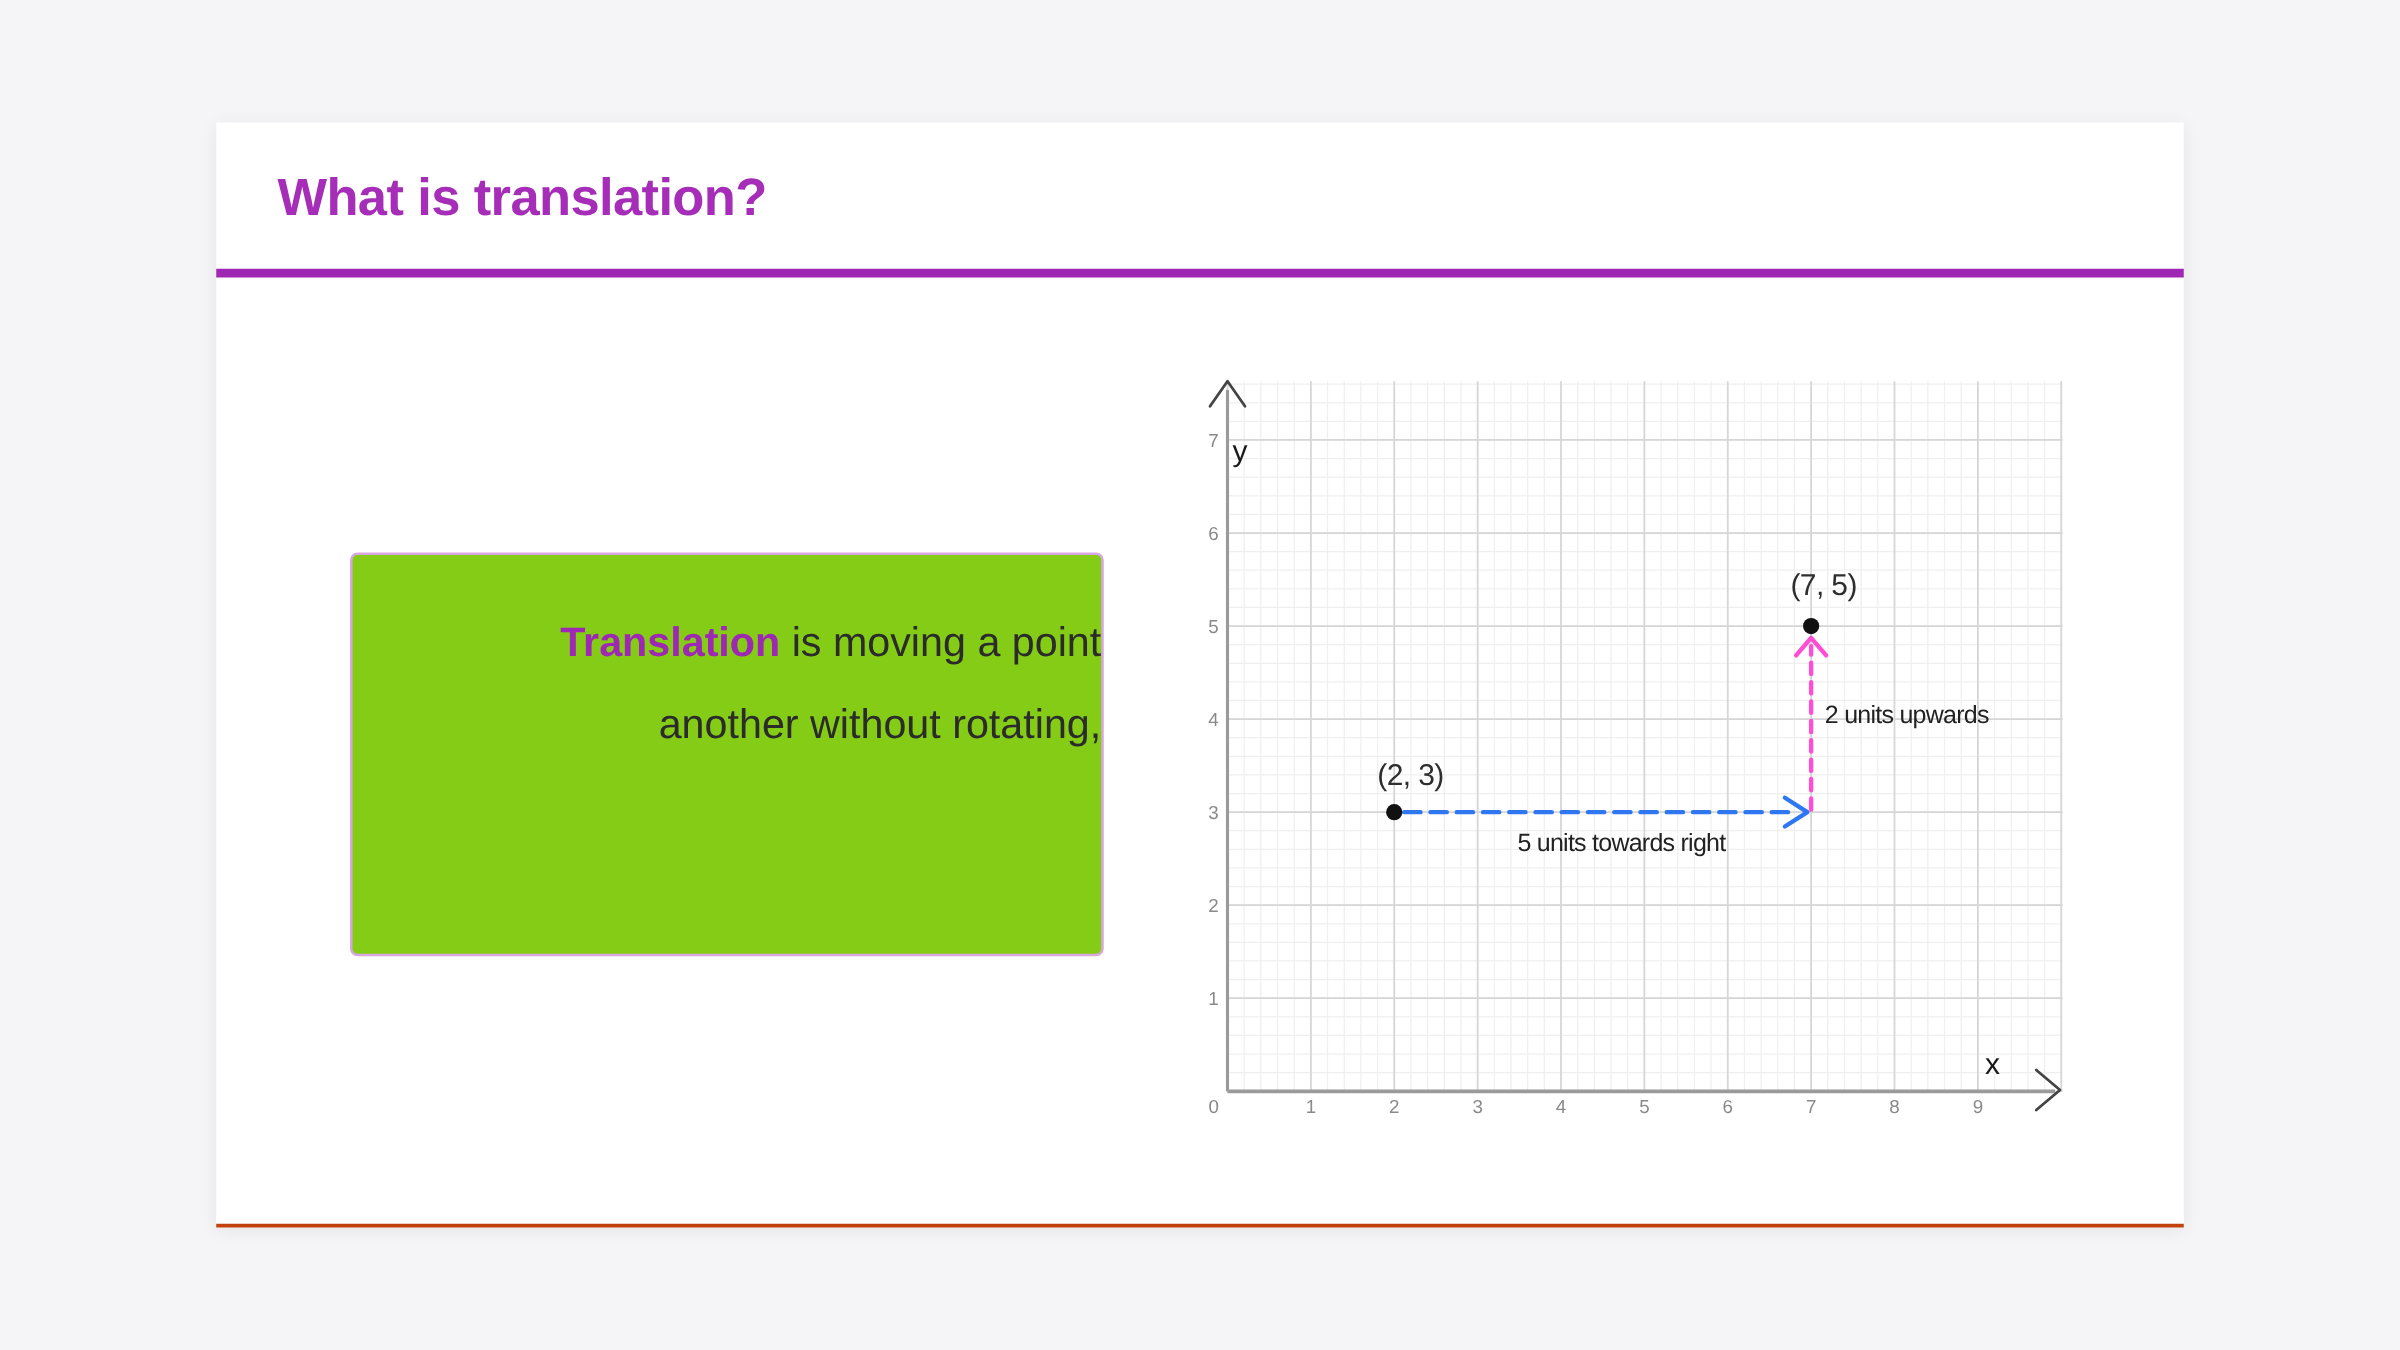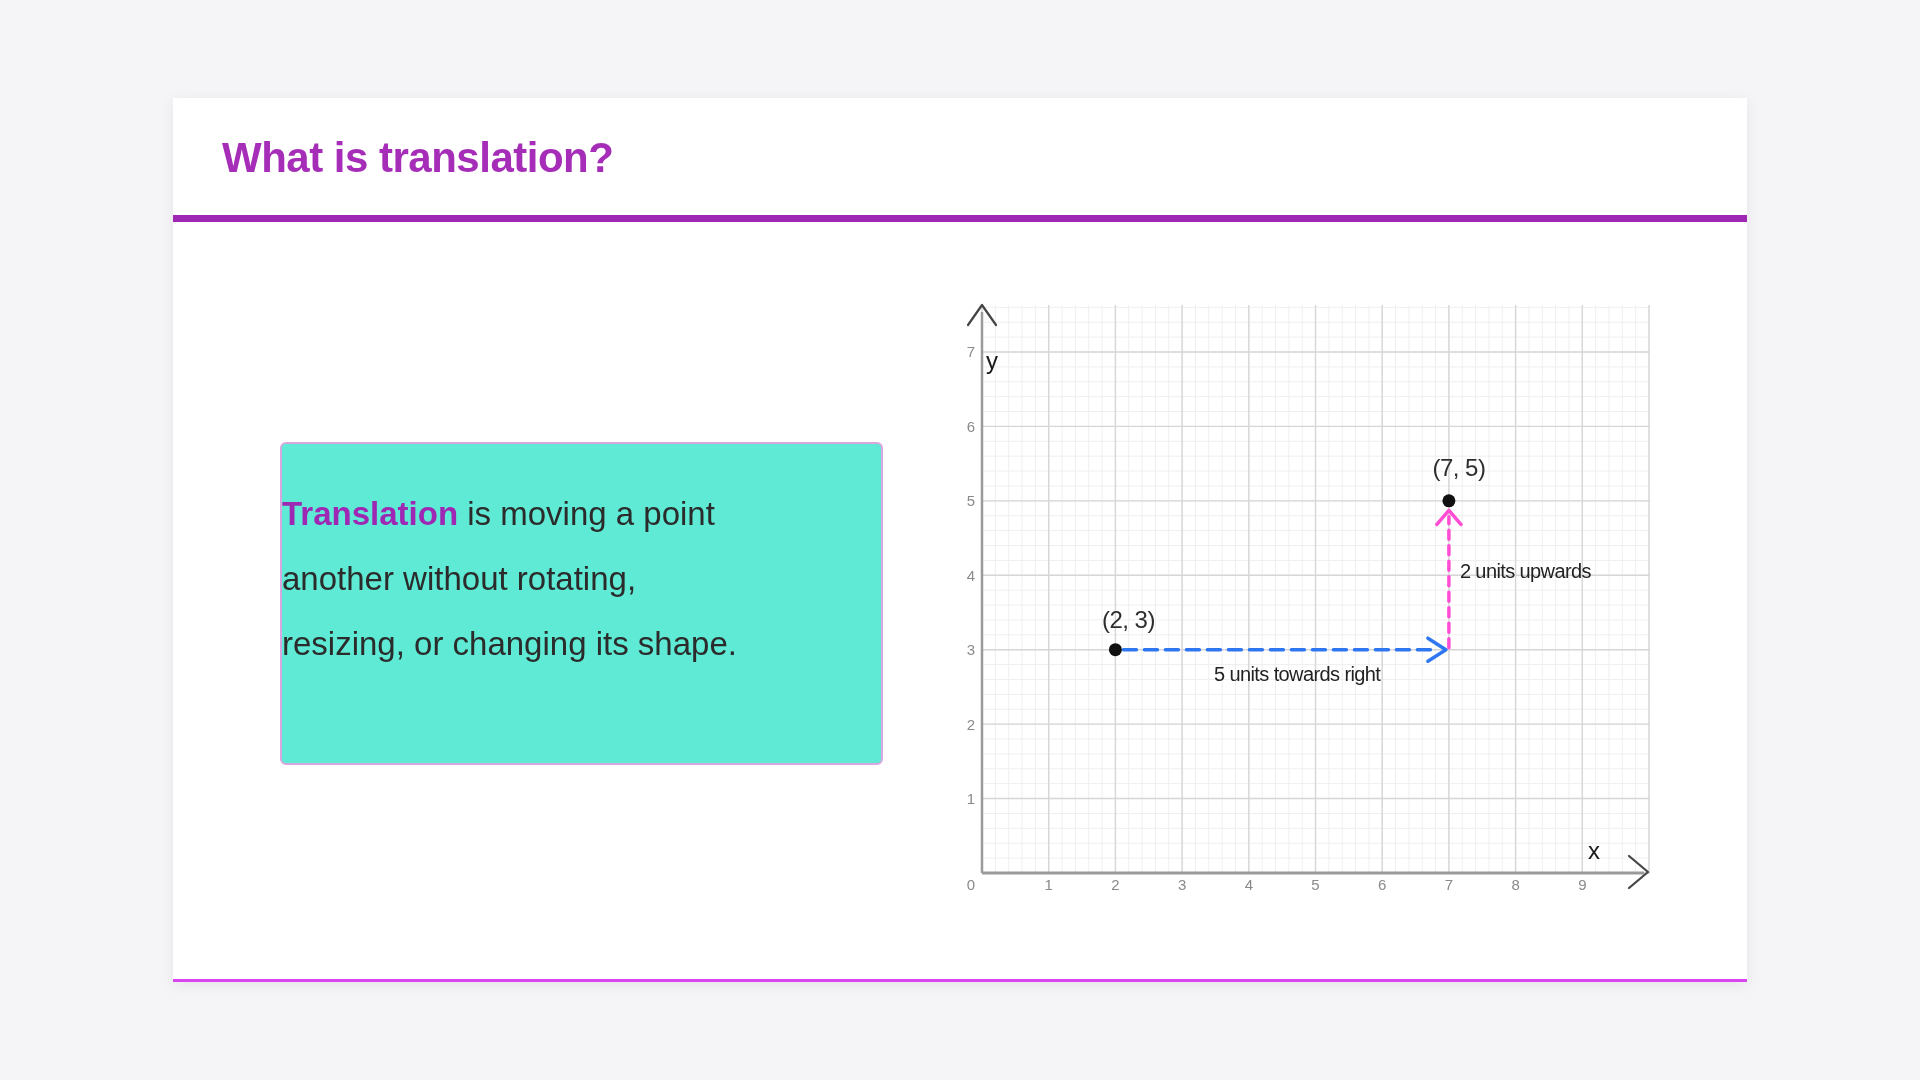--- a/index.html
+++ b/index.html
@@ -6,39 +6,39 @@
   html,body { width:1920px; height:1080px; }
   body {
     background:#f5f5f7;
     font-family:"Liberation Sans", sans-serif;
     position:relative;
     overflow:hidden;
   }
   .card {
     position:absolute; left:173px; top:98px; width:1574px; height:884px;
     background:#ffffff;
-    border-bottom:3px solid #d946ef;
+    border-bottom:3px solid #c2410c;
     box-shadow:0 3px 14px rgba(0,0,0,0.07);
   }
   .title {
     position:absolute; left:49px; top:36px;
     font-size:42px; font-weight:800; letter-spacing:-0.5px;
     color:#a52db8;
   }
   .divider {
     position:absolute; left:0; top:117px; width:100%; height:7px;
     background:#9e27b3;
   }
   .def-box {
     position:absolute; left:107px; top:344px; width:603px; height:323px;
-    background:#5eead4;
+    background:#84cc16;
     border:2px solid #d9a7e0;
     border-radius:6px;
     padding-top:37px;
-    text-align:left;
+    text-align:right;
   }
   .def-line {
     font-size:33px; line-height:65px; color:#2b2b2b;
     font-weight:400;
   }
   .def-term { color:#9e27b3; font-weight:800; }
   .graph-wrap {
     position:absolute; left:767px; top:194px; width:720px; height:625px;
   }
   svg text { font-family:"Liberation Sans", sans-serif; }
@@ -54,21 +54,20 @@
 
   <div class="title">
     <span>What is translation?</span>
   </div>
 
   <div class="divider"></div>
 
   <div class="def-box">
     <div class="def-line"><span class="def-term">Translation</span><span> is moving a point</span></div>
     <div class="def-line">another without rotating,</div>
-    <div class="def-line">resizing, or changing its shape.</div>
   </div>
 
   <div class="graph-wrap">
     <svg id="graph-svg" width="720" height="625" viewBox="0 0 720 625" xmlns="http://www.w3.org/2000/svg">
         <line x1="42" y1="13" x2="42" y2="581" stroke="#efefef" stroke-width="1"></line>
         <line x1="55.34" y1="13" x2="55.34" y2="581" stroke="#efefef" stroke-width="1"></line>
         <line x1="68.68" y1="13" x2="68.68" y2="581" stroke="#efefef" stroke-width="1"></line>
         <line x1="82.02000000000001" y1="13" x2="82.02000000000001" y2="581" stroke="#efefef" stroke-width="1"></line>
         <line x1="95.36" y1="13" x2="95.36" y2="581" stroke="#efefef" stroke-width="1"></line>
         <line x1="108.7" y1="13" x2="108.7" y2="581" stroke="#efefef" stroke-width="1"></line>

